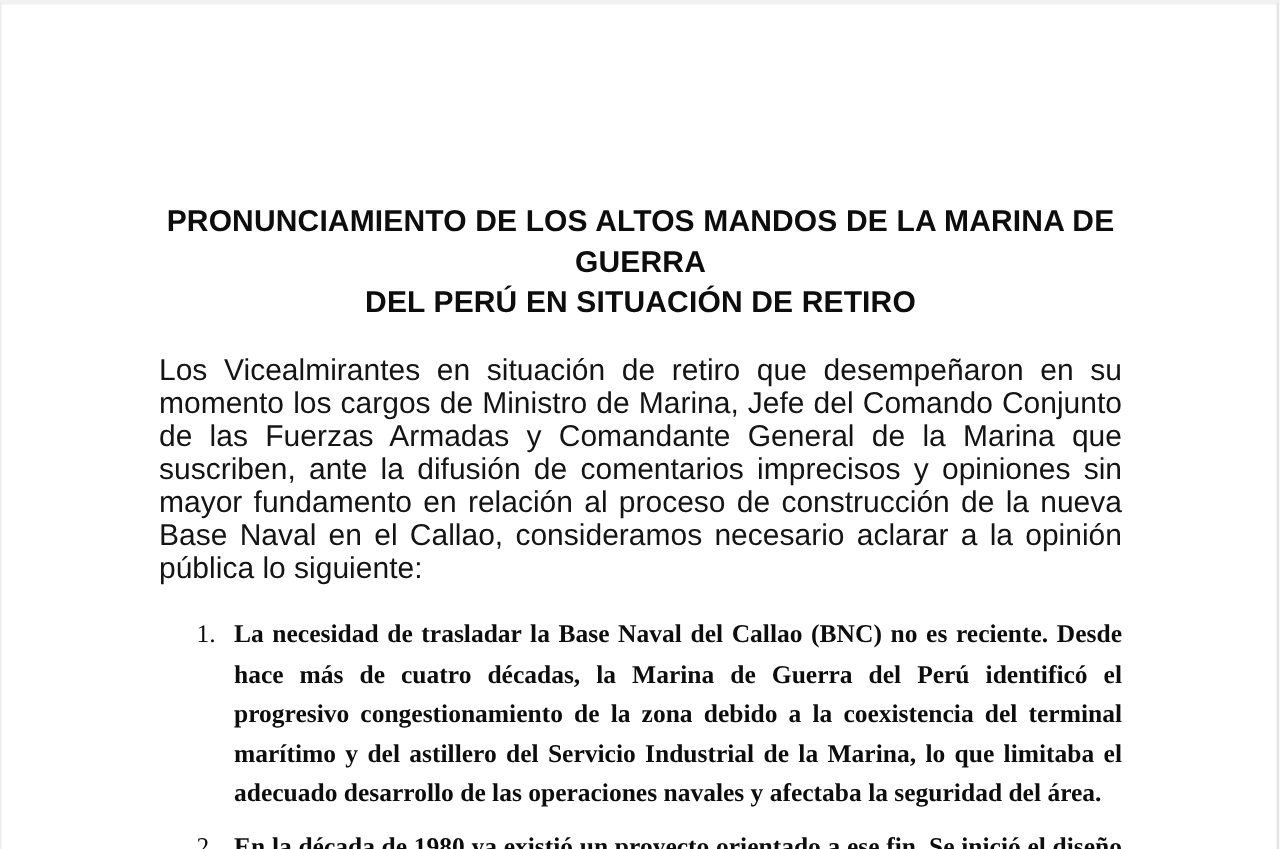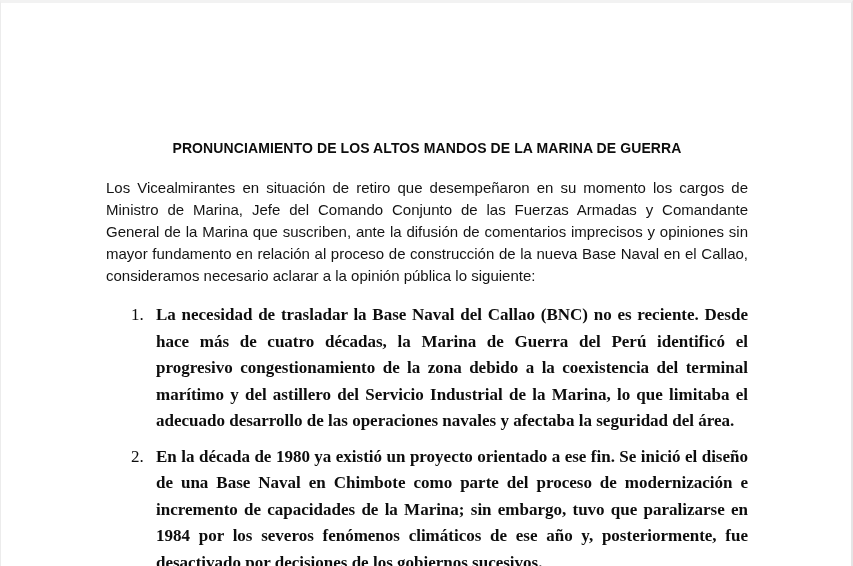--- a/index.html
+++ b/index.html
@@ -20,28 +20,28 @@
     height: 566px;
     background: #ffffff;
     border-top: 3px solid #f2f2f2;
     border-left: 1px solid #ececec;
     border-right: 2px solid #e5e5e5;
     padding: 132px 103px 0 105px;
     overflow: hidden;
   }
   .title {
     font-weight: bold;
-    font-size: 14px;
+    font-size: 20px;
     line-height: 27px;
     text-align: center;
     letter-spacing: 0.1px;
     color: #0d0d0d;
   }
   .intro {
-    font-size: 15px;
+    font-size: 20px;
     line-height: 22px;
     text-align: justify;
     color: #141414;
   }
   .doc-list {
     margin-top: 3px;
     font-family: "Liberation Serif", serif;
     font-size: 17px;
     line-height: 26.5px;
     color: #0d0d0d;
@@ -61,20 +61,21 @@
     font-weight: bold;
   }
 </style>
 </head>
 <body>
 
 <div class="page">
 
   <div class="title">
     <div>PRONUNCIAMIENTO DE LOS ALTOS MANDOS DE LA MARINA DE GUERRA</div>
+    <div>DEL PERÚ EN SITUACIÓN DE RETIRO</div>
   </div>
 
   <p class="intro">Los Vicealmirantes en situación de retiro que desempeñaron en su momento los cargos de Ministro de Marina, Jefe del Comando Conjunto de las Fuerzas Armadas y Comandante General de la Marina que suscriben, ante la difusión de comentarios imprecisos y opiniones sin mayor fundamento en relación al proceso de construcción de la nueva Base Naval en el Callao, consideramos necesario aclarar a la opinión pública lo siguiente:</p>
 
   <div class="doc-list">
 
     <div class="list-item">
       <span class="list-num">1.</span>
       <span class="list-text">La necesidad de trasladar la Base Naval del Callao (BNC) no es reciente. Desde hace más de cuatro décadas, la Marina de Guerra del Perú identificó el progresivo congestionamiento de la zona debido a la coexistencia del terminal marítimo y del astillero del Servicio Industrial de la Marina, lo que limitaba el adecuado desarrollo de las operaciones navales y afectaba la seguridad del área.</span>
     </div>

